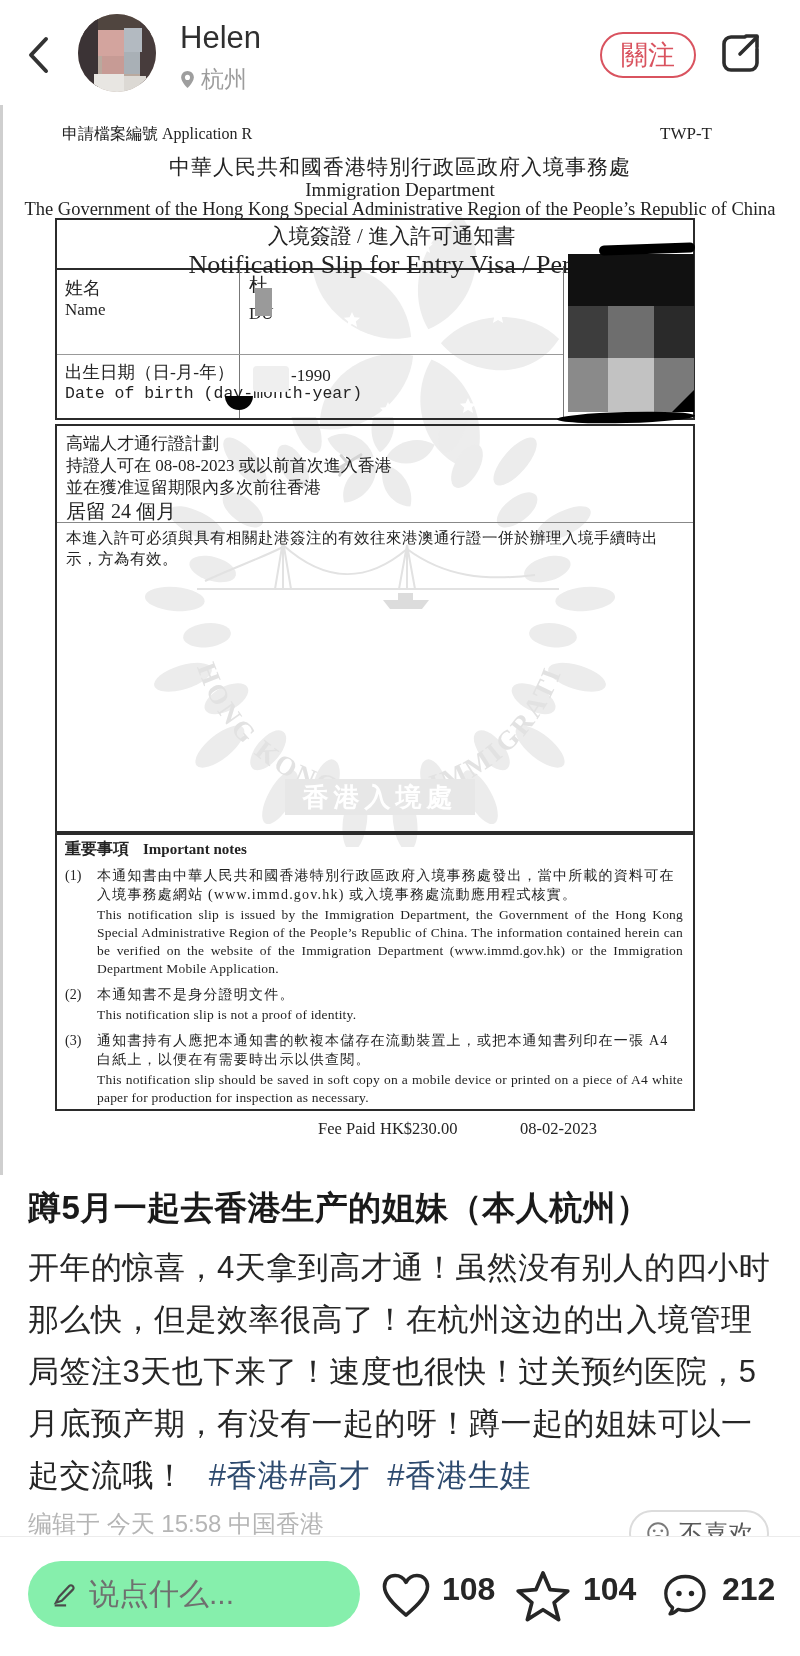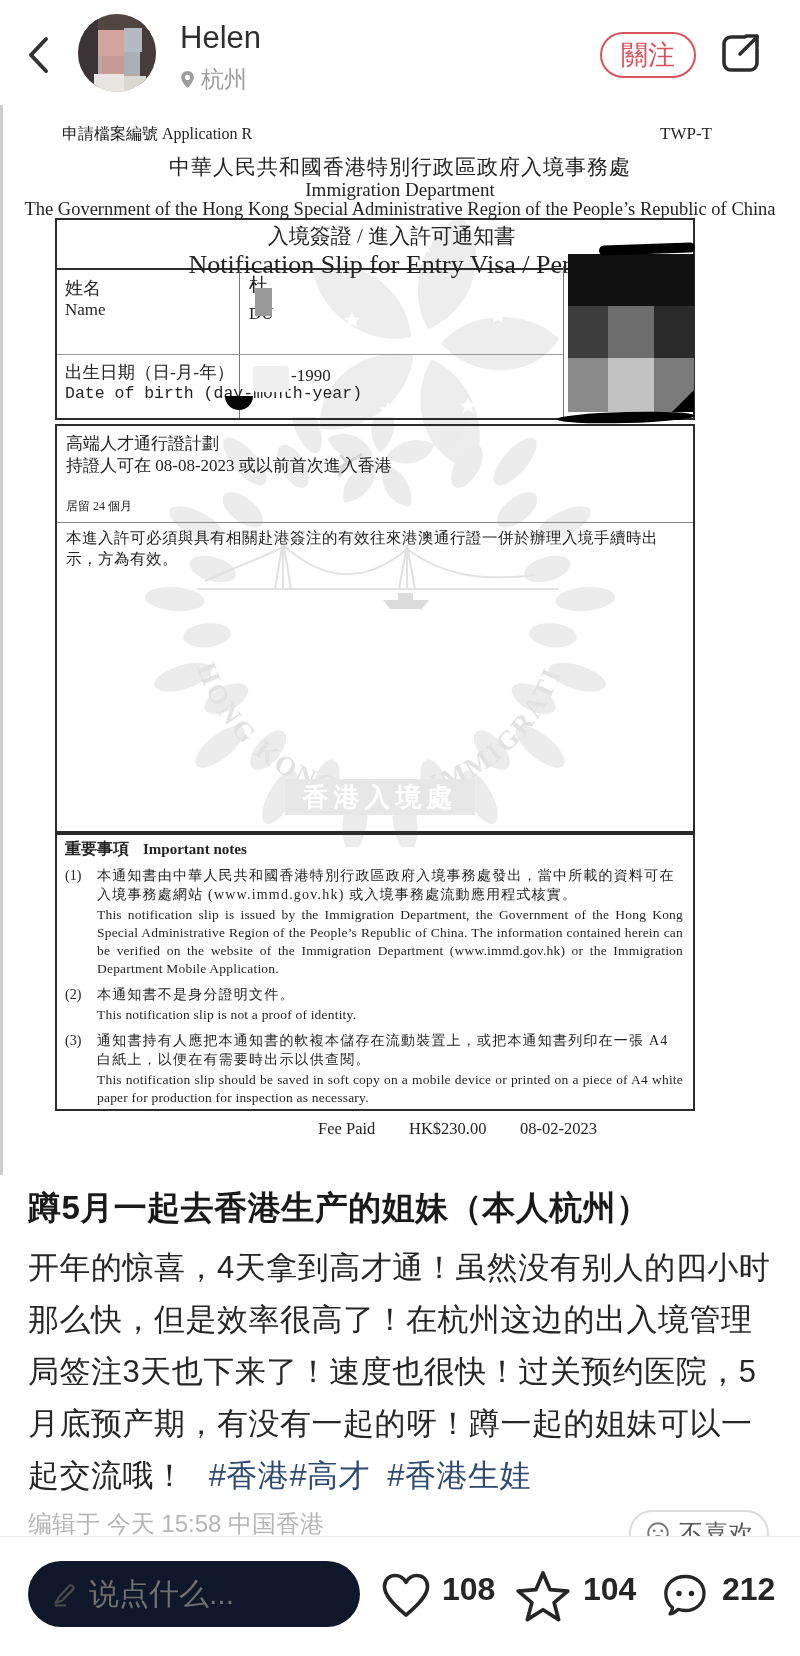--- a/index.html
+++ b/index.html
@@ -46,21 +46,21 @@
   .pbody{position:absolute;left:28px;top:74px;width:748px;font-size:31px;line-height:52px;color:#262626;letter-spacing:0.5px;}
   .tag{color:#2d4a6e;text-decoration:none;}
   .pmeta{position:absolute;left:28px;top:340px;font-size:24px;color:#b5b5b5;}
   .dislike{position:absolute;left:629px;top:342px;width:140px;height:46px;border:2px solid #dcdcdc;
      border-radius:24px;background:#fff;display:flex;align-items:center;justify-content:center;
      gap:8px;font-size:25px;color:#5a5a5a;box-sizing:border-box;text-decoration:underline;}
   
   .bbar{position:absolute;left:0;top:1536px;width:800px;height:120px;background:#fff;
         border-top:1px solid #ececec;z-index:7;}
   .cinput{position:absolute;left:28px;top:24px;width:332px;height:66px;border-radius:33px;
-        background:#0f172a;display:flex;align-items:center;padding-left:22px;gap:12px;
+        background:#86efac;display:flex;align-items:center;padding-left:22px;gap:12px;
         box-sizing:border-box;font-size:30px;color:#6f6f6f;}
   .cntTxt{position:absolute;top:34px;font-size:32px;font-weight:bold;color:#262626;}
 </style>
 </head>
 <body>
 
 <div class="screen">
 
   <div class="hdr">
     <svg class="abs" style="left:26px;top:36px;" width="24" height="38" viewBox="0 0 24 38">
@@ -225,21 +225,22 @@
         <div style="left:86px;top:104px;width:40px;height:54px;background:#7a7a7a;"></div>
         <div style="right:0;bottom:0;width:0;height:0;border-left:22px solid transparent;border-bottom:22px solid #000;"></div>
       </div>
       <div class="abs" style="left:542px;top:24px;width:96px;height:10px;background:#000;border-radius:5px;transform:rotate(-2deg);"></div>
       <div class="abs" style="left:500px;top:192px;width:138px;height:11px;background:#000;border-radius:50%;transform:rotate(-1.5deg);"></div>
     </div>
 
     <div class="bx" style="top:319px;height:409px;">
       <div class="abs" style="left:9px;top:6px;font-size:17px;">高端人才通行證計劃</div>
       <div class="abs" style="left:9px;top:28px;font-size:17px;">持證人可在 08-08-2023 或以前首次進入香港</div>
-      <div class="abs" style="left:9px;top:72px;font-size:12px;">居留 24 個月</div>
+      <div class="abs" style="left:9px;top:50px;font-size:17px;">並在獲准逗留期限內多次前往香港</div>
+      <div class="abs" style="left:9px;top:72px;font-size:20px;">居留 24 個月</div>
       <div class="hline" style="left:0;top:96px;width:100%;background:#888;"></div>
       <div class="abs" style="left:9px;top:102px;font-size:15.5px;letter-spacing:0.5px;width:615px;">本進入許可必須與具有相關赴港簽注的有效往來港澳通行證一併於辦理入境手續時出示，方為有效。</div>
     </div>
 
     <div class="bx notes-box" style="top:728px;height:278px;overflow:hidden;">
       <div style="display:flex;gap:14px;align-items:baseline;">
         <span style="font-weight:bold;font-size:16px;">重要事項</span>
         <span style="font-weight:bold;font-size:15px;">Important notes</span>
       </div>
       <div class="note">
@@ -260,21 +261,21 @@
         <div class="nn">(3)</div>
         <div>
             <div class="cn">通知書持有人應把本通知書的軟複本儲存在流動裝置上，或把本通知書列印在一張 A4 白紙上，以便在有需要時出示以供查閱。</div>
              <div class="en">This notification slip should be saved in soft copy on a mobile device or printed on a piece of A4 white paper for production for inspection as necessary.</div>
           </div>
       </div>
 
     </div>
 
     <div class="abs" style="left:318px;top:1014px;font-size:16.5px;">Fee Paid</div>
-    <div class="abs" style="left:380px;top:1014px;font-size:16.5px;margin-left:29px;">HK$230.00</div>
+    <div class="abs" style="left:380px;top:1014px;font-size:16.5px;">HK$230.00</div>
     <div class="abs" style="left:520px;top:1014px;font-size:16.5px;">08-02-2023</div>
   </div>
 
 
   <div class="post">
     <div class="ptitle">蹲5月一起去香港生产的姐妹（本人杭州）</div>
     <div class="pbody">
       <span>开年的惊喜，4天拿到高才通！虽然没有别人的四小时那么快，但是效率很高了！在杭州这边的出入境管理局签注3天也下来了！速度也很快！过关预约医院，5月底预产期，有没有一起的呀！蹲一起的姐妹可以一起交流哦！</span>
       <a class="tag" style="margin-left:14px;">#香港</a><a class="tag">#高才</a>
       <a class="tag" style="margin-left:8px;">#香港生娃</a>

